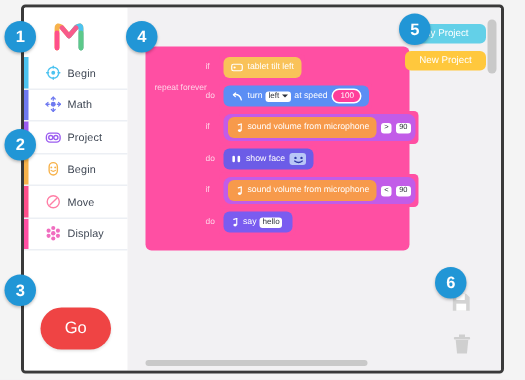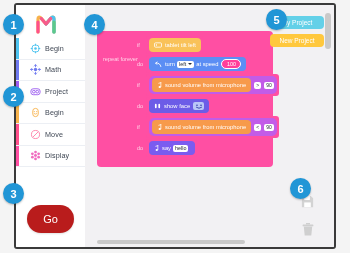--- a/index.html
+++ b/index.html
@@ -43,21 +43,21 @@
   }
   .cat .cicon{
     width:11px;height:11px;margin-right:4px;flex:0 0 auto;
     display:flex;align-items:center;justify-content:center;
   }
   .cat .clabel{
     font-size:7.2px;color:#3f4754;letter-spacing:.1px;white-space:nowrap;
   }
   .go-btn{
     position:absolute;left:11px;top:200px;width:47px;height:28px;
-    background:#b91c1c;border-radius:14px;
+    background:#ef4444;border-radius:14px;
     display:flex;align-items:center;justify-content:center;
     color:#ffffff;font-size:11px;
     box-shadow:0 1px 2px rgba(0,0,0,.12);
     text-align:center;
   }
   
   .workspace{
     position:absolute;left:69px;top:0;right:0;bottom:0;
     background:#f2f1f3;
   }

